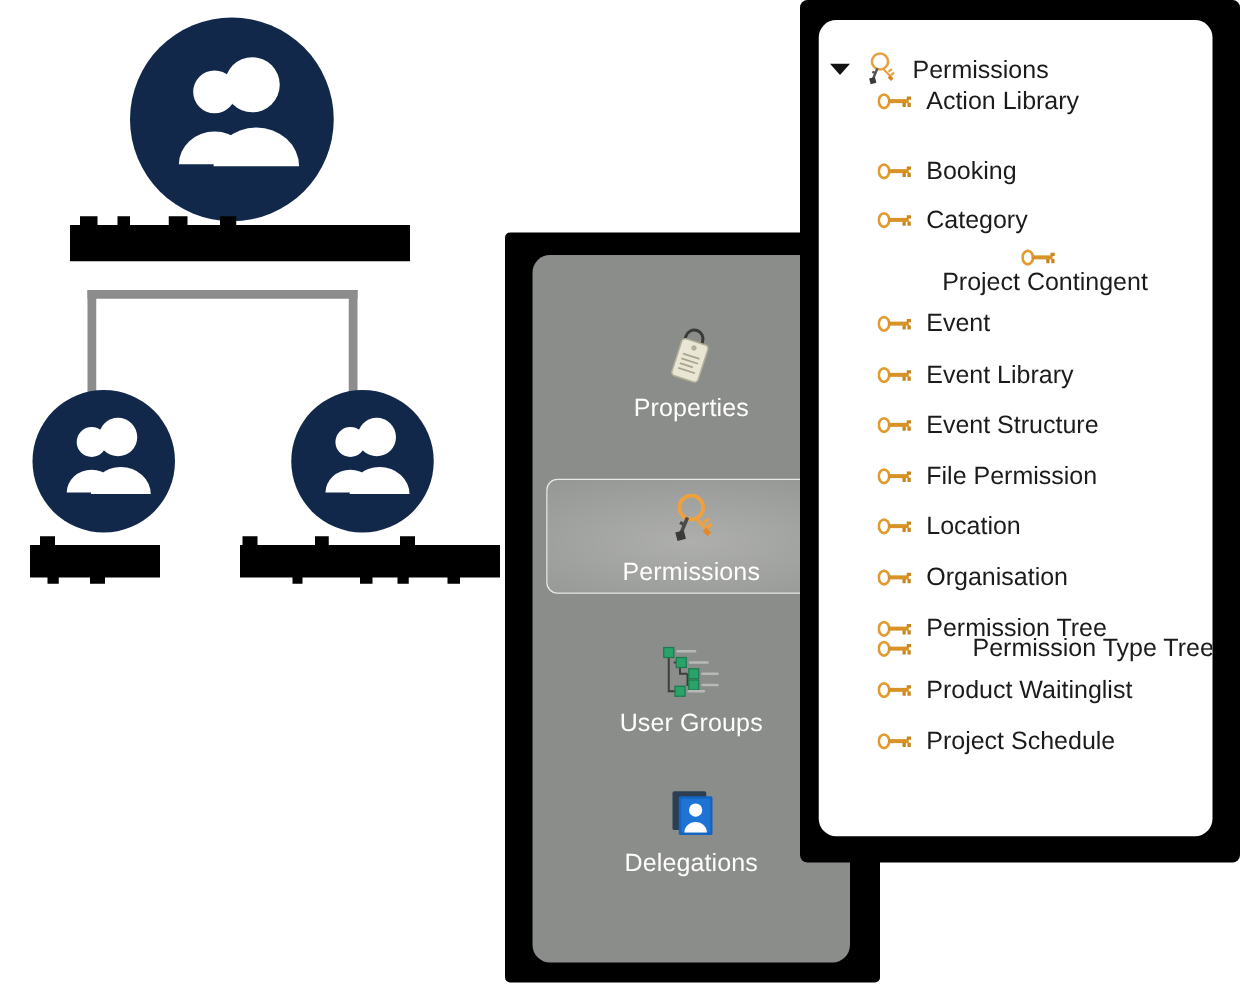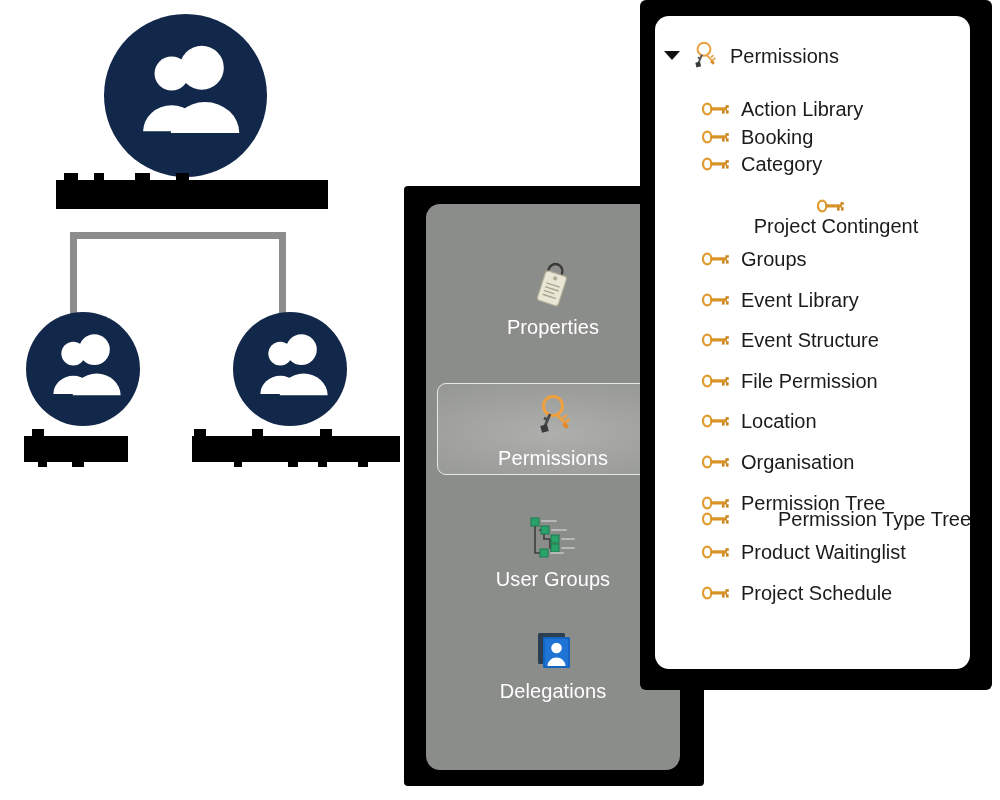--- a/index.html
+++ b/index.html
@@ -310,21 +310,21 @@
             <line x1="22" y1="23" x2="17" y2="35"></line>
             <line x1="20" y1="29" x2="16" y2="27"></line>
           </g>
           <rect x="13" y="34" width="7" height="7" fill="#3a3a3a" transform="rotate(-15 16.5 37.5)"></rect>
         </svg>
       </div>
       <div class="tree-label">Permissions</div>
     </div>
 
     <div id="tree-children">
-        <div class="tree-row child" style="top: 72px;">
+        <div class="tree-row child" style="top: 44px;">
           <div class="tree-icon">
             <svg width="30" height="16" viewBox="0 0 30 16">
               <ellipse cx="5.2" cy="8" rx="4.2" ry="5.4" fill="none" stroke="#e09c30" stroke-width="2.2"></ellipse>
               <rect x="8.5" y="6.3" width="16.5" height="3.2" fill="#d89226"></rect>
               <rect x="20" y="9.2" width="2.6" height="3.4" fill="#c9861f"></rect>
               <rect x="24" y="9.2" width="2.6" height="3.4" fill="#c9861f"></rect>
               <rect x="23.4" y="4.2" width="3.4" height="2.6" fill="#c9861f"></rect>
             </svg>
           </div>
           <div class="tree-label">Action Library</div>
@@ -334,21 +334,21 @@
             <svg width="30" height="16" viewBox="0 0 30 16">
               <ellipse cx="5.2" cy="8" rx="4.2" ry="5.4" fill="none" stroke="#e09c30" stroke-width="2.2"></ellipse>
               <rect x="8.5" y="6.3" width="16.5" height="3.2" fill="#d89226"></rect>
               <rect x="20" y="9.2" width="2.6" height="3.4" fill="#c9861f"></rect>
               <rect x="24" y="9.2" width="2.6" height="3.4" fill="#c9861f"></rect>
               <rect x="23.4" y="4.2" width="3.4" height="2.6" fill="#c9861f"></rect>
             </svg>
           </div>
           <div class="tree-label">Booking</div>
         </div>
-        <div class="tree-row child" style="top: 127px; text-align: center;">
+        <div class="tree-row child" style="top: 139px; text-align: center;">
           <div class="tree-icon">
             <svg width="30" height="16" viewBox="0 0 30 16">
               <ellipse cx="5.2" cy="8" rx="4.2" ry="5.4" fill="none" stroke="#e09c30" stroke-width="2.2"></ellipse>
               <rect x="8.5" y="6.3" width="16.5" height="3.2" fill="#d89226"></rect>
               <rect x="20" y="9.2" width="2.6" height="3.4" fill="#c9861f"></rect>
               <rect x="24" y="9.2" width="2.6" height="3.4" fill="#c9861f"></rect>
               <rect x="23.4" y="4.2" width="3.4" height="2.6" fill="#c9861f"></rect>
             </svg>
           </div>
           <div class="tree-label">Category</div>
@@ -368,21 +368,21 @@
         <div class="tree-row child" style="top: 222.4px;">
           <div class="tree-icon">
             <svg width="30" height="16" viewBox="0 0 30 16">
               <ellipse cx="5.2" cy="8" rx="4.2" ry="5.4" fill="none" stroke="#e09c30" stroke-width="2.2"></ellipse>
               <rect x="8.5" y="6.3" width="16.5" height="3.2" fill="#d89226"></rect>
               <rect x="20" y="9.2" width="2.6" height="3.4" fill="#c9861f"></rect>
               <rect x="24" y="9.2" width="2.6" height="3.4" fill="#c9861f"></rect>
               <rect x="23.4" y="4.2" width="3.4" height="2.6" fill="#c9861f"></rect>
             </svg>
           </div>
-          <div class="tree-label">Groups</div>
+          <div class="tree-label">Event</div>
         </div>
         <div class="tree-row child" style="top: 263px;">
           <div class="tree-icon">
             <svg width="30" height="16" viewBox="0 0 30 16">
               <ellipse cx="5.2" cy="8" rx="4.2" ry="5.4" fill="none" stroke="#e09c30" stroke-width="2.2"></ellipse>
               <rect x="8.5" y="6.3" width="16.5" height="3.2" fill="#d89226"></rect>
               <rect x="20" y="9.2" width="2.6" height="3.4" fill="#c9861f"></rect>
               <rect x="24" y="9.2" width="2.6" height="3.4" fill="#c9861f"></rect>
               <rect x="23.4" y="4.2" width="3.4" height="2.6" fill="#c9861f"></rect>
             </svg>

